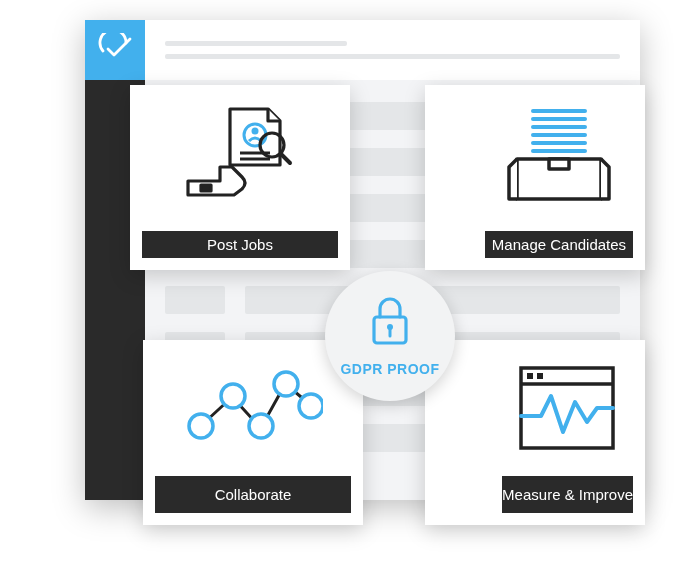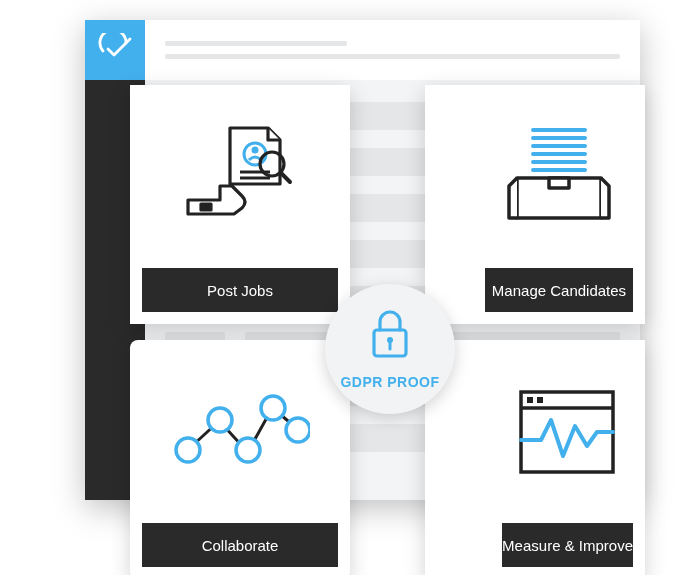--- a/index.html
+++ b/index.html
@@ -65,21 +65,21 @@
   .cards-layer {
     position: absolute;
     top: 85px;
     left: 130px;
     width: 520px;
     height: 470px;
   }
   .card {
     position: absolute;
     width: 220px;
-    height: 239px;
+    height: 185px;
     background: #fff;
     box-shadow: 0 6px 20px rgba(0,0,0,0.18);
     display: flex;
     flex-direction: column;
   }
   .card-icon {
     flex: 1;
     display: flex;
     align-items: center;
     justify-content: center;
@@ -90,26 +90,26 @@
     background: #2a2a2a;
     color: #fff;
     font-size: 15px;
     display: flex;
     align-items: center;
     justify-content: center;
     margin: 0 12px 12px 12px;
   }
   .card-tl { top: 0; left: 0; }
   .card-tr { top: 0; left: 295px; padding-left: 48px; }
-  .card-bl { top: 255px; left: 0; border-radius: 8px; }
+  .card-bl { top: 255px; left: 13px; }
   .card-br { top: 255px; left: 295px; align-items: flex-end; }
 
   .center-badge {
     position: absolute;
-    top: 284px;
+    top: 271px;
     left: 325px;
     width: 130px;
     height: 130px;
     border-radius: 50%;
     background: #f2f3f4;
     box-shadow: 0 4px 16px rgba(0,0,0,0.18);
     display: flex;
     flex-direction: column;
     align-items: center;
     justify-content: center;

